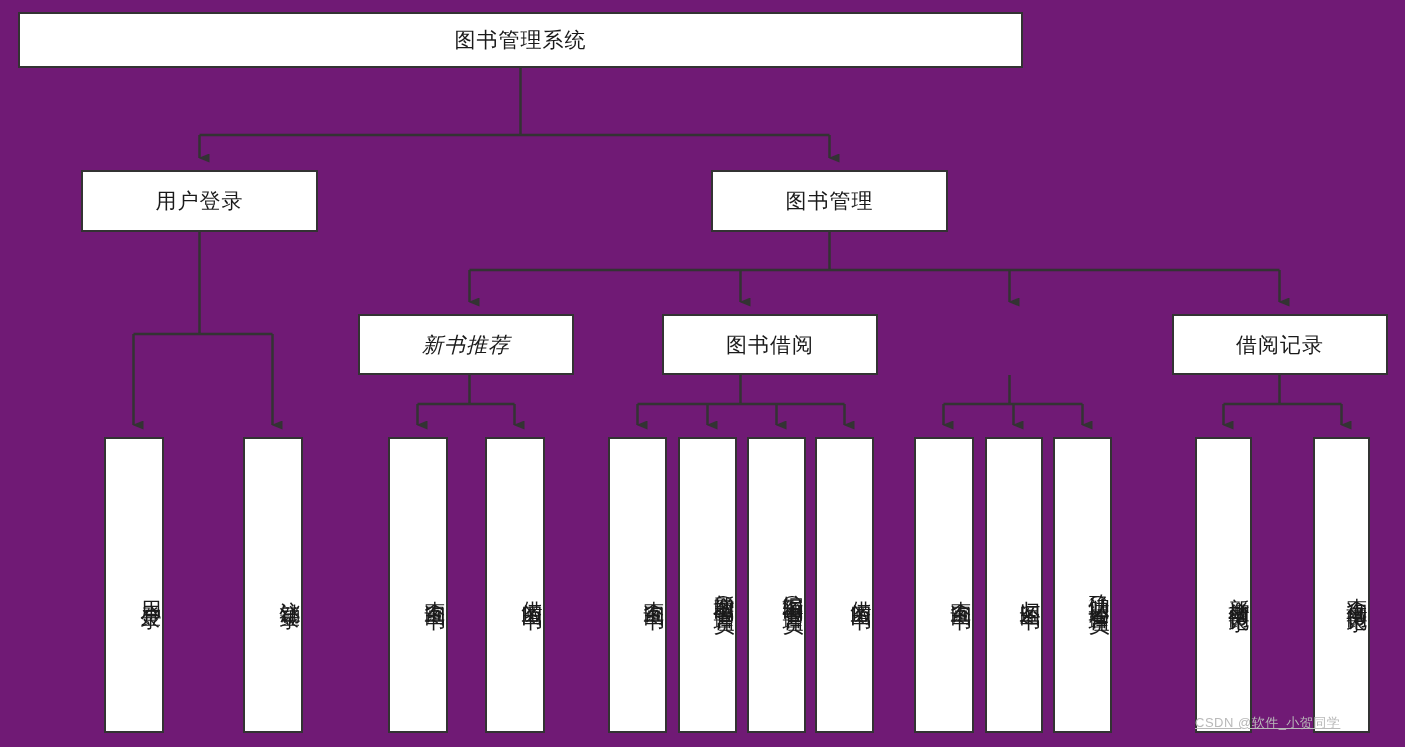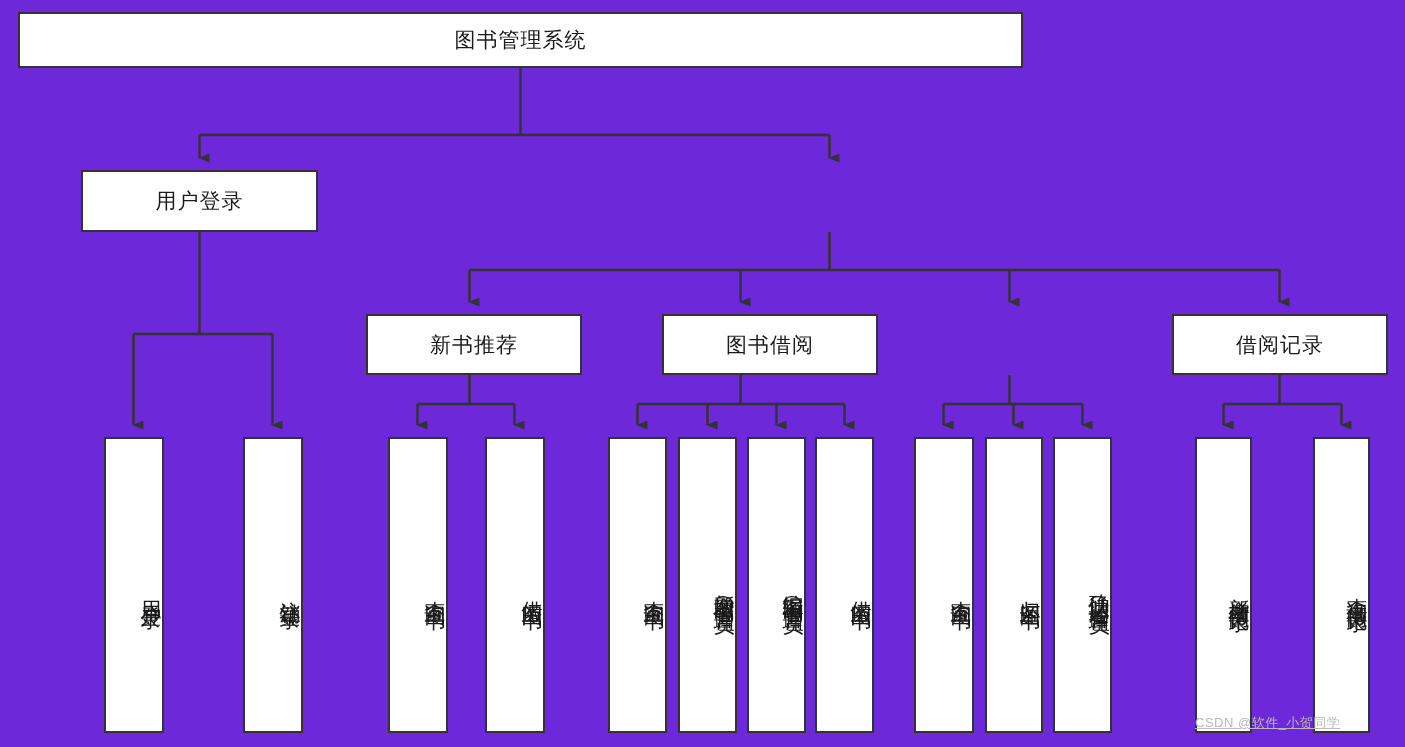--- a/index.html
+++ b/index.html
@@ -8,21 +8,21 @@
     padding: 0;
     background: #ffffff;
   }
   body {
     font-family: "Liberation Sans", "DejaVu Sans", sans-serif;
   }
   #diagram-root {
     position: relative;
     width: 1405px;
     height: 747px;
-    background: #6d28d9;
+    background: #701a75;
     overflow: hidden;
   }
   #edge-layer {
     position: absolute;
     left: 0;
     top: 0;
     width: 1405px;
     height: 747px;
     pointer-events: none;
   }
@@ -118,22 +118,25 @@
     </g>
   </svg>
 
   <div class="node horizontal" style="left:18px; top:12px; width:1005px; height:56px;">
     <span class="node-label">图书管理系统</span>
   </div>
 
   <div class="node horizontal" style="left:81px; top:170px; width:237px; height:62px;">
     <span class="node-label">用户登录</span>
   </div>
+  <div class="node horizontal" style="left:711px; top:170px; width:237px; height:62px;">
+    <span class="node-label">图书管理</span>
+  </div>
 
-  <div class="node horizontal" style="left:366px; top:314px; width:216px; height:61px;">
+  <div class="node horizontal" style="left:358px; top:314px; width:216px; height:61px;font-style:italic;">
     <span class="node-label">新书推荐</span>
   </div>
   <div class="node horizontal" style="left:633px; top:314px; width:216px; height:61px;margin-left:29px;">
     <span class="node-label">图书借阅</span>
   </div>
   <div class="node horizontal" style="left:1172px; top:314px; width:216px; height:61px;">
     <span class="node-label">借阅记录</span>
   </div>
 
   <div class="node vertical" style="left:104px; top:437px; width:60px; height:296px;">

